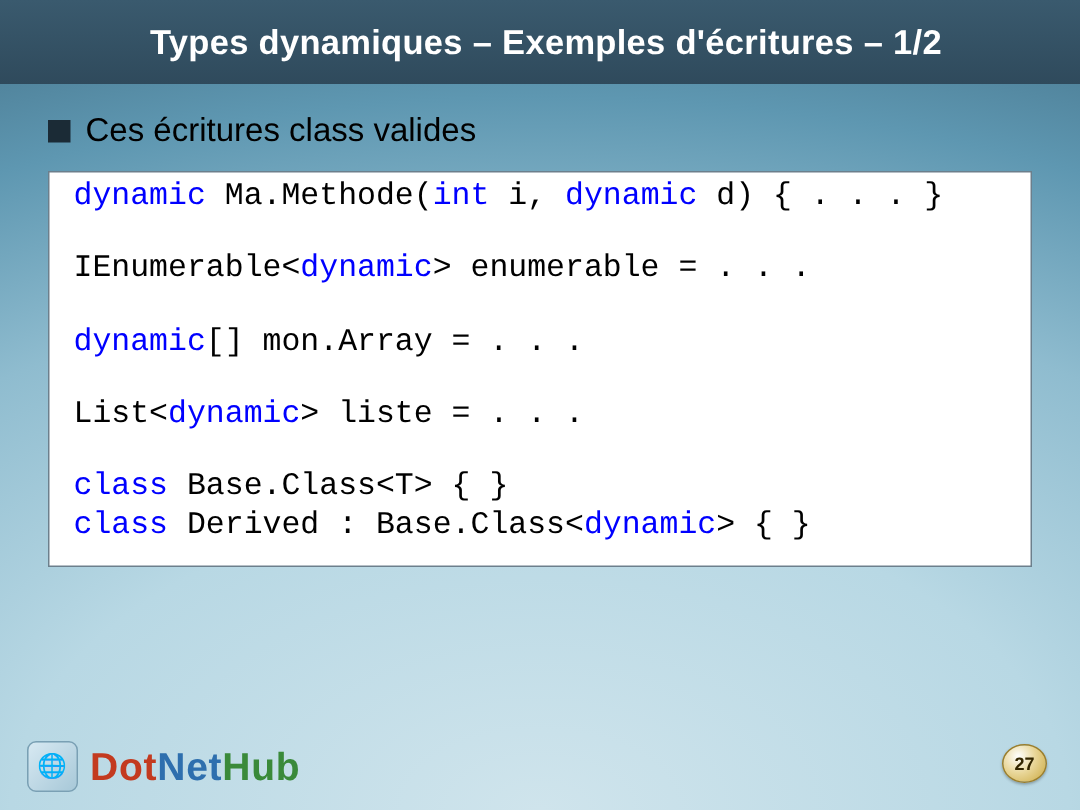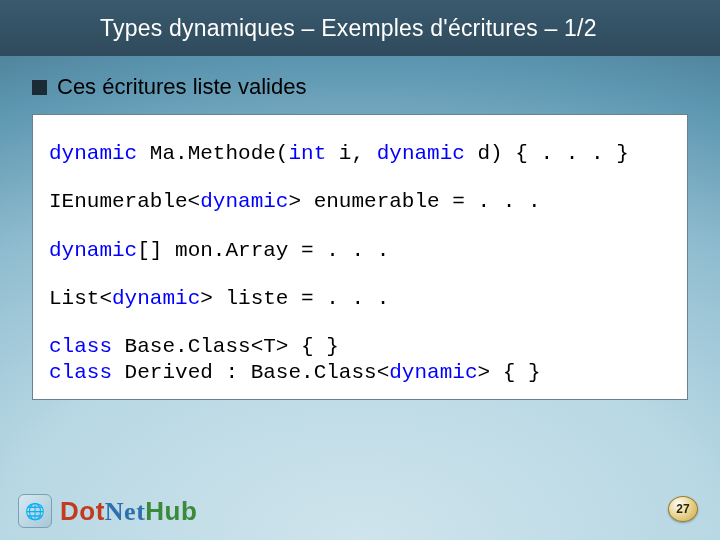--- a/index.html
+++ b/index.html
@@ -11,36 +11,36 @@
   }
   .header {
     height: 56px;
     background: linear-gradient(to bottom, #3a5a6e 0%, #2f4a5c 100%);
     display: flex; align-items: center;
     padding-left: 100px;
   }
   .header-title {
     color: #ffffff;
     font-size: 23px;
-    font-weight: normal;
+    font-weight: bold;
     letter-spacing: 0.2px;
   }
   .body { padding: 18px 28px 0 28px; }
   .bullet-row { display: flex; align-items: center; gap: 10px; margin-bottom: 14px; margin-left: 4px; }
   .bullet-square {
     width: 15px; height: 15px;
     background: #1b2b36;
     flex: 0 0 auto;
   }
   .bullet-text { font-size: 22px; color: #000; }
   .bullet-text b { font-weight: normal; }
   .code-box {
     background: #ffffff;
     border: 1px solid #6c7f8c;
-    padding: 26px 16px 12px 16px;
+    padding: 4px 16px 12px 16px;
     font-family: Consolas, "Courier New", monospace;
     font-size: 21px;
     line-height: 1.25;
     color: #000;
     margin-left: 4px;
     margin-right: 4px;
   }
   .code-box .block { margin-bottom: 22px; }
   .code-box .block:last-child { margin-bottom: 0; }
   .kw { color: #0000ff; }
@@ -55,21 +55,21 @@
   .logo-badge {
     width: 34px; height: 34px; border-radius: 6px;
     background: linear-gradient(135deg,#d7e9f2,#a7c8d8);
     border: 1px solid #7aa0b4;
     display:flex;align-items:center;justify-content:center;
     font-size:16px;
   }
   .logo-text { display:flex; flex-direction:column; line-height:1; }
   .logo-main { font-size: 26px; font-weight: bold; letter-spacing: 0.5px; }
   .logo-main .d1 { color:#c33a1f;text-align:right; }
-  .logo-main .d2 { color:#2e6fae;font-family:Liberation Serif, serif; }
+  .logo-main .d2 { color:#2e6fae; }
   .logo-main .d3 { color:#3a8a3a;text-align:right; }
   .logo-sub { font-size: 11px; color:#2a4a5e; font-style: italic; margin-top:3px; }
   .page-badge {
     position: absolute;
     right: 22px; bottom: 18px;
     width: 30px; height: 26px;
     border-radius: 50%;
     background: radial-gradient(circle at 35% 30%, #ffffff 0%, #e9d79a 45%, #caa83f 100%);
     border: 1px solid #9a7e2d;
     display:flex; align-items:center; justify-content:center;
@@ -84,21 +84,21 @@
 
   <div class="header">
     <div class="header-title">Types dynamiques – Exemples d'écritures – 1/2</div>
   </div>
 
   <div class="body">
 
     <div class="bullet-row">
       <div class="bullet-square"></div>
       <div class="bullet-text">
-        <span>Ces écritures liste </span><b>valides</b>
+        <span>Ces écritures class </span><b>valides</b>
       </div>
     </div>
 
     <div class="code-box">
 
       <div class="block">
         <span class="kw">dynamic</span><span> Ma.Methode(</span><span class="kw">int</span><span> i, </span><span class="kw">dynamic</span><span> d) { . . . }</span>
       </div>
 
       <div class="block">

